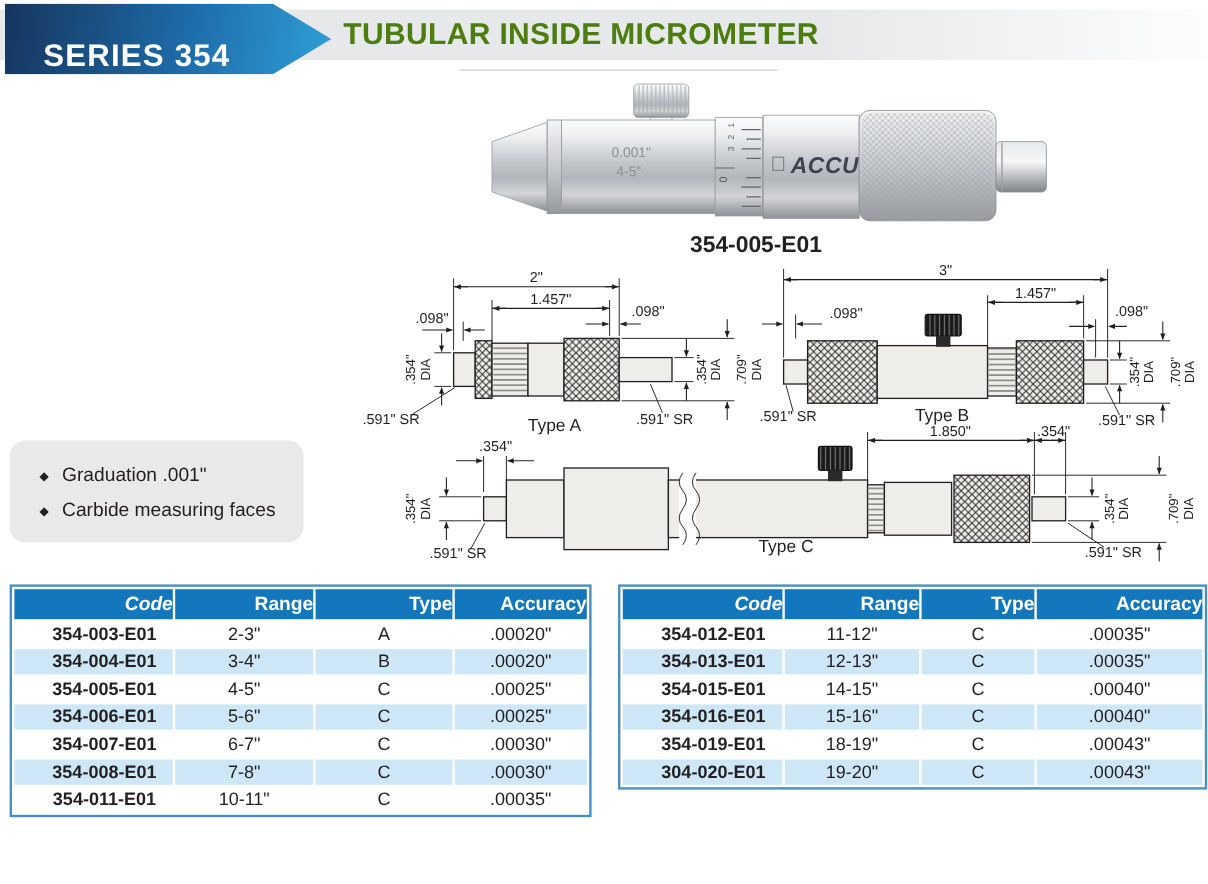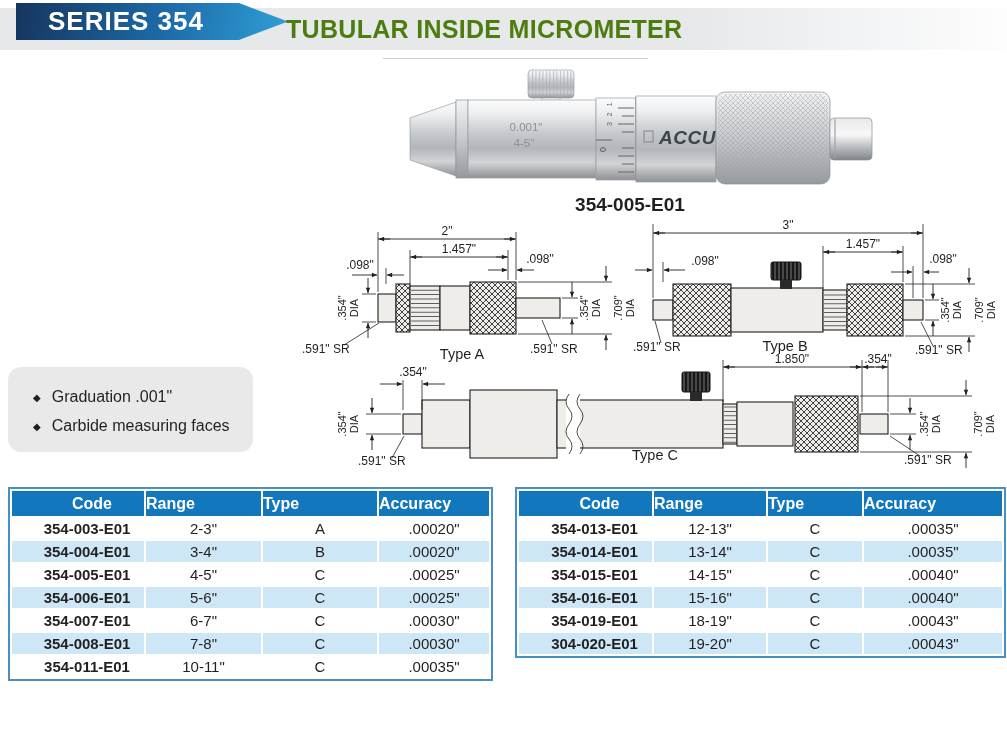--- a/index.html
+++ b/index.html
@@ -2,24 +2,24 @@
 <html><head>
 <meta charset="utf-8">
 <style>
   html,body{margin:0;padding:0;background:#fff;}
   #page{position:relative;width:1007px;height:737px;background:#ffffff;
         font-family:"Liberation Sans",sans-serif;overflow:hidden;color:#231f20;}
 
   
   #band{position:absolute;left:0;top:8px;width:1007px;height:42px;
         background:linear-gradient(to right,#e7e8ea 0%,#e7e8ea 68%,#f4f5f6 88%,#fdfdfd 100%);}
-  #arrow{position:absolute;left:16px;top:3px;width:272px;height:37px;
+  #arrow{position:absolute;left:4px;top:3px;width:272px;height:59px;
          background:linear-gradient(100deg,#16355e 0%,#1d6ba8 55%,#2f9fd6 100%);
          clip-path:polygon(0 0,82% 0,100% 50%,82% 100%,0 100%);
-         display:flex;align-items:center;}
+         display:flex;align-items:flex-end;}
   #arrow span{color:#fff;font-weight:bold;font-size:26px;letter-spacing:1px;padding-left:32px;}
   #title{position:absolute;left:286px;top:15px;font-size:25px;font-weight:bold;
          color:#4d7c0f;letter-spacing:.3px;}
 
   
   #photoline{position:absolute;left:383px;top:58px;width:265px;height:1px;background:#cdced0;}
   #photo{position:absolute;left:398px;top:68px;}
   #caption{position:absolute;left:498px;top:194px;width:264px;text-align:center;
            font-size:19px;font-weight:bold;color:#231f20;}
 
@@ -35,22 +35,22 @@
   .dimln{stroke:#231f20;stroke-width:.9;fill:none;}
   .ext{stroke:#231f20;stroke-width:.8;fill:none;}
   text.dt{font-size:12px;fill:#231f20;}
   text.dr{font-size:11px;fill:#231f20;}
   text.tl{font-size:14.5px;fill:#231f20;}
 
   
   .spec{position:absolute;border:2px solid #4a8fc4;border-collapse:separate;border-spacing:2px;
         background:#fff;table-layout:fixed;}
   .spec th{background:#1377bd;color:#fff;font-size:16px;font-weight:bold;height:25px;
-           text-align:left;padding:0;}
-  .spec th.l{text-align:center;padding-left:28px;}
+           text-align:right;padding:0;}
+  .spec th.l{text-align:right;padding-left:28px;font-style:italic;}
   .spec td{background:#fff;font-size:15px;color:#231f20;text-align:center;height:21px;padding:0;}
   .spec td.code{font-weight:bold;text-align:center;padding-left:18px;}
   .spec tbody tr:nth-child(even) td{background:#cde7f7;}
   #tleft{left:8px;top:487px;width:479px;}
   #tright{left:515px;top:487px;width:485px;}
 </style>
 </head>
 <body>
 
 <div id="page">
@@ -429,32 +429,32 @@
     <thead>
       <tr>
         <th class="l">Code</th>
         <th>Range</th>
         <th>Type</th>
         <th>Accuracy</th>
       </tr>
     </thead>
     <tbody>
         <tr>
+          <td class="code">354-012-E01</td>
+          <td>11-12"</td>
+          <td>C</td>
+          <td>.00035"</td>
+        </tr>
+        <tr>
           <td class="code">354-013-E01</td>
           <td>12-13"</td>
           <td>C</td>
           <td>.00035"</td>
         </tr>
         <tr>
-          <td class="code">354-014-E01</td>
-          <td>13-14"</td>
-          <td>C</td>
-          <td>.00035"</td>
-        </tr>
-        <tr>
           <td class="code">354-015-E01</td>
           <td>14-15"</td>
           <td>C</td>
           <td>.00040"</td>
         </tr>
         <tr>
           <td class="code">354-016-E01</td>
           <td>15-16"</td>
           <td>C</td>
           <td>.00040"</td>

